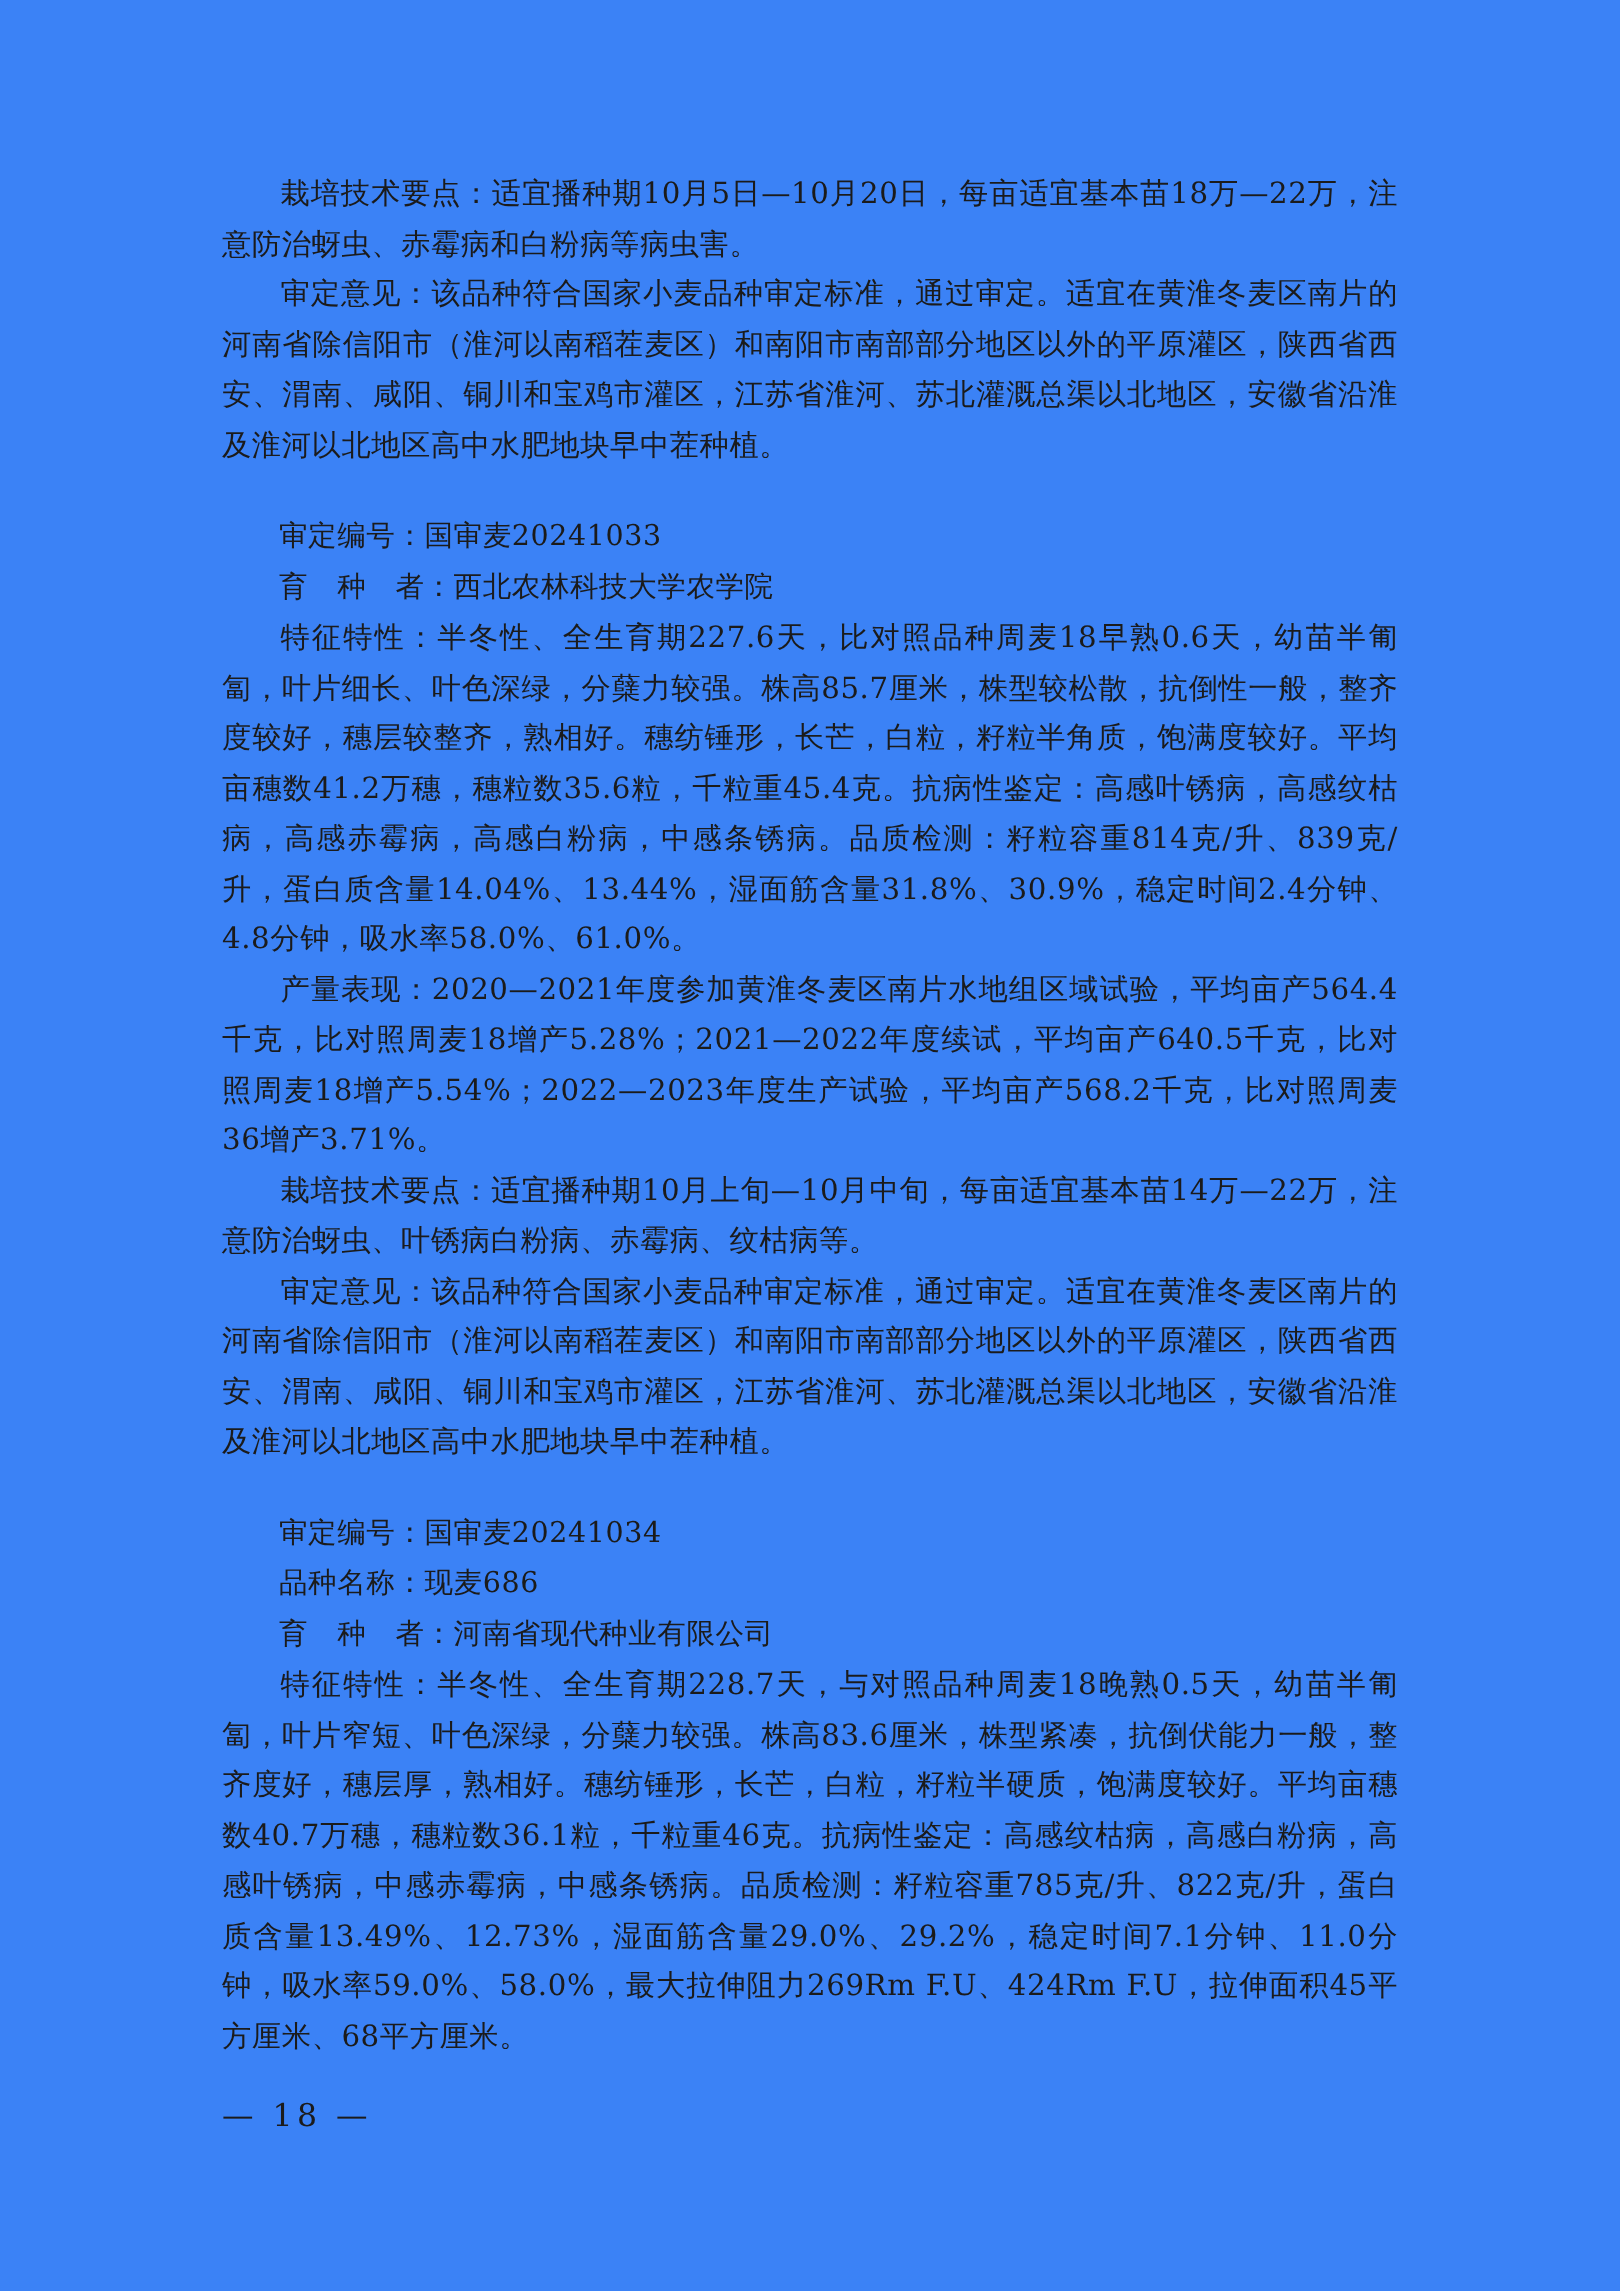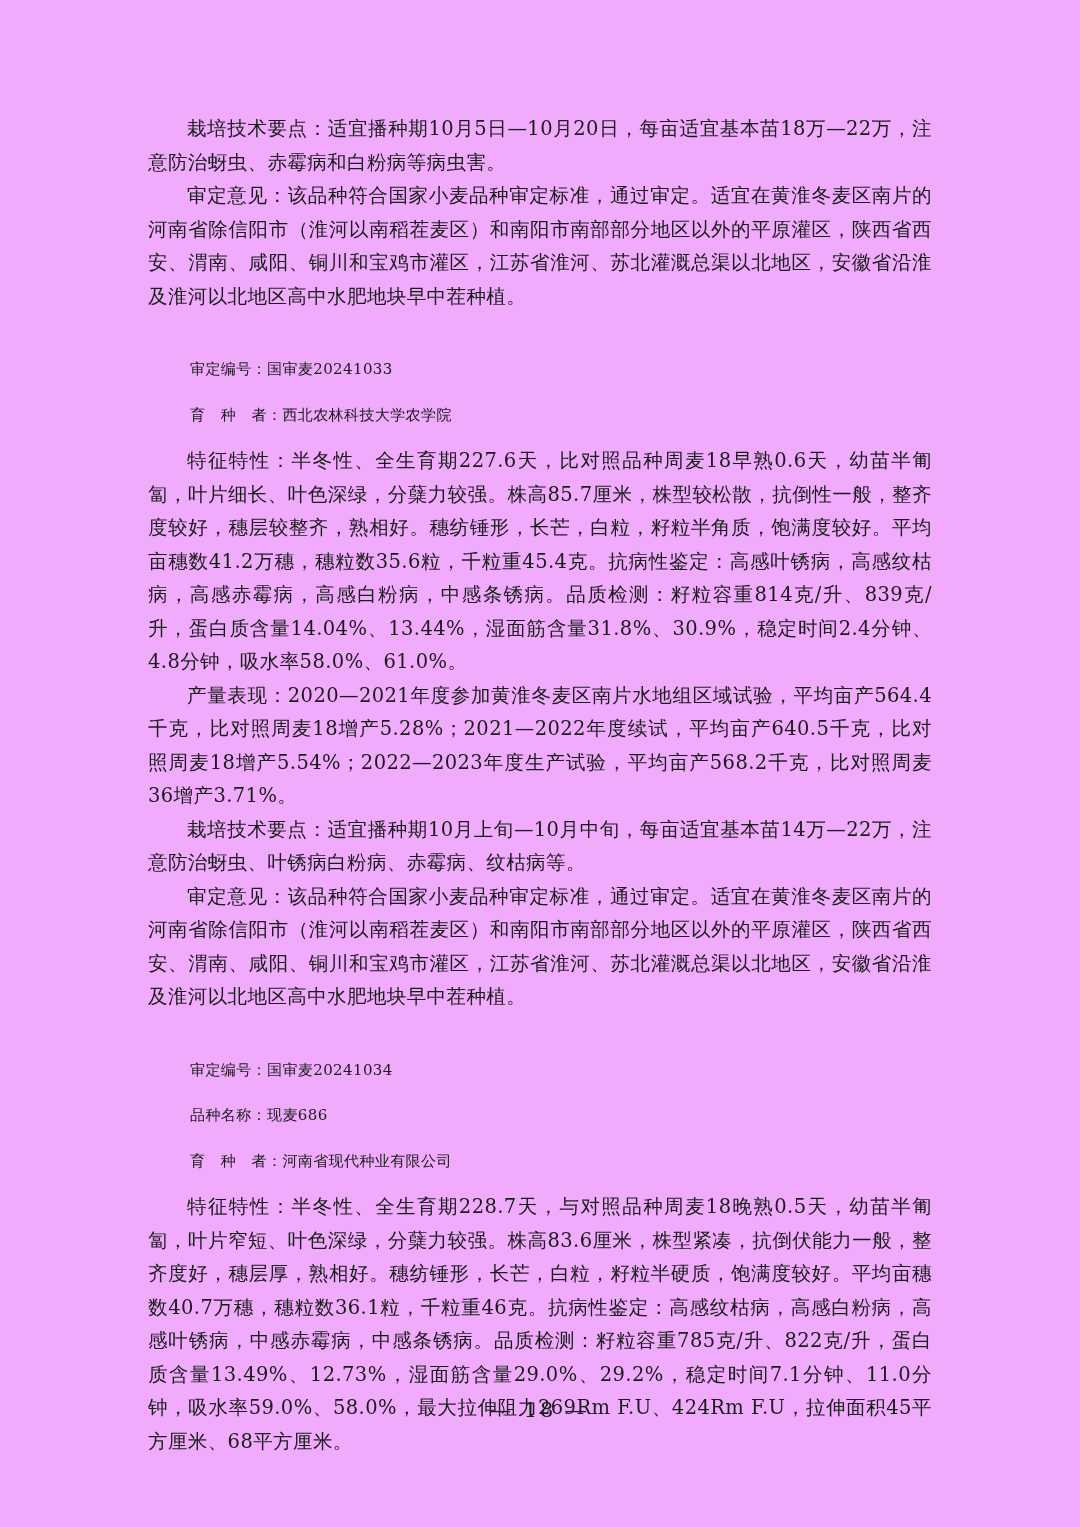--- a/index.html
+++ b/index.html
@@ -5,21 +5,21 @@
   html, body {
     margin: 0;
     padding: 0;
     background: #ffffff;
   }
   .page {
     position: relative;
     width: 1080px;
     height: 1527px;
     margin: 0 auto;
-    background: #f0abfc;
+    background: #3b82f6;
     font-family: "DejaVu Serif", "Liberation Serif", serif;
     color: #1b1b1b;
     overflow: hidden;
   }
   .content {
     position: absolute;
     left: 148px;
     top: 112px;
     width: 784px;
   }
@@ -28,38 +28,37 @@
     font-size: 19.5px;
     line-height: 33.5px;
     text-align: justify;
     text-justify: inter-ideograph;
     letter-spacing: 0.4px;
   }
   .indent {
     text-indent: 2em;
   }
   .field-line {
-    margin: 12px;
-    font-size: 15px;
+    margin: 0;
+    font-size: 19px;
     line-height: 33.5px;
     text-indent: 2em;
     white-space: pre;
   }
   .gap-block {
     height: 28px;
   }
   .footer {
     position: absolute;
     left: 148px;
     top: 1398px;
     width: 784px;
     font-size: 21px;
     letter-spacing: 3px;
     color: #1b1b1b;
-    text-align: center;
   }
   .pagenum-wrap {
     display: inline-block;
   }
 </style>
 </head>
 <body>
 
 <div class="page">
   <div class="content">

